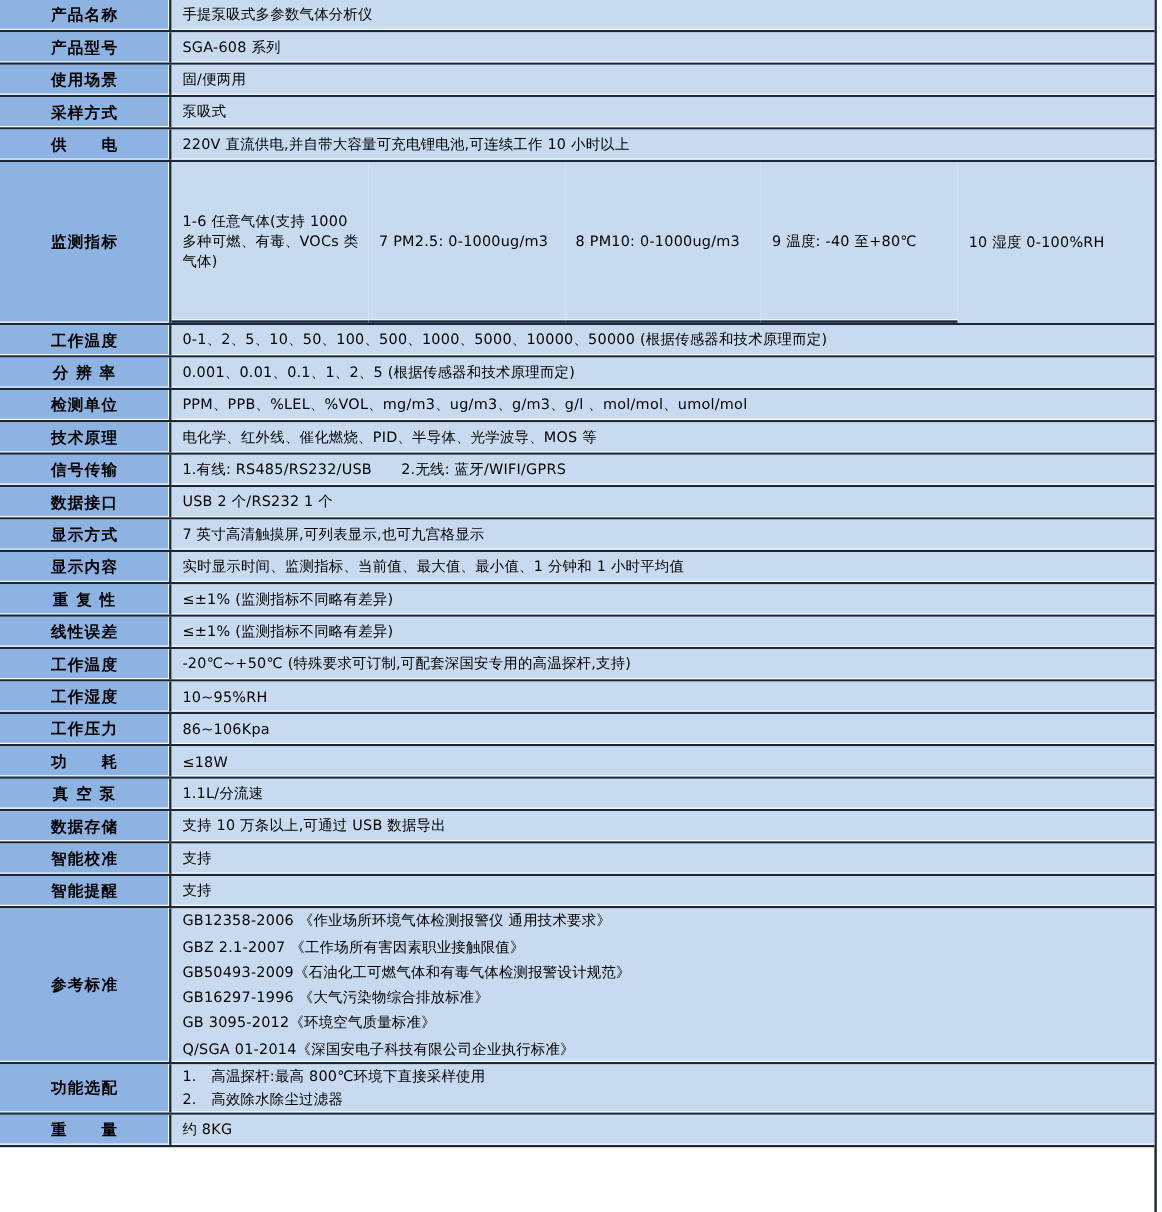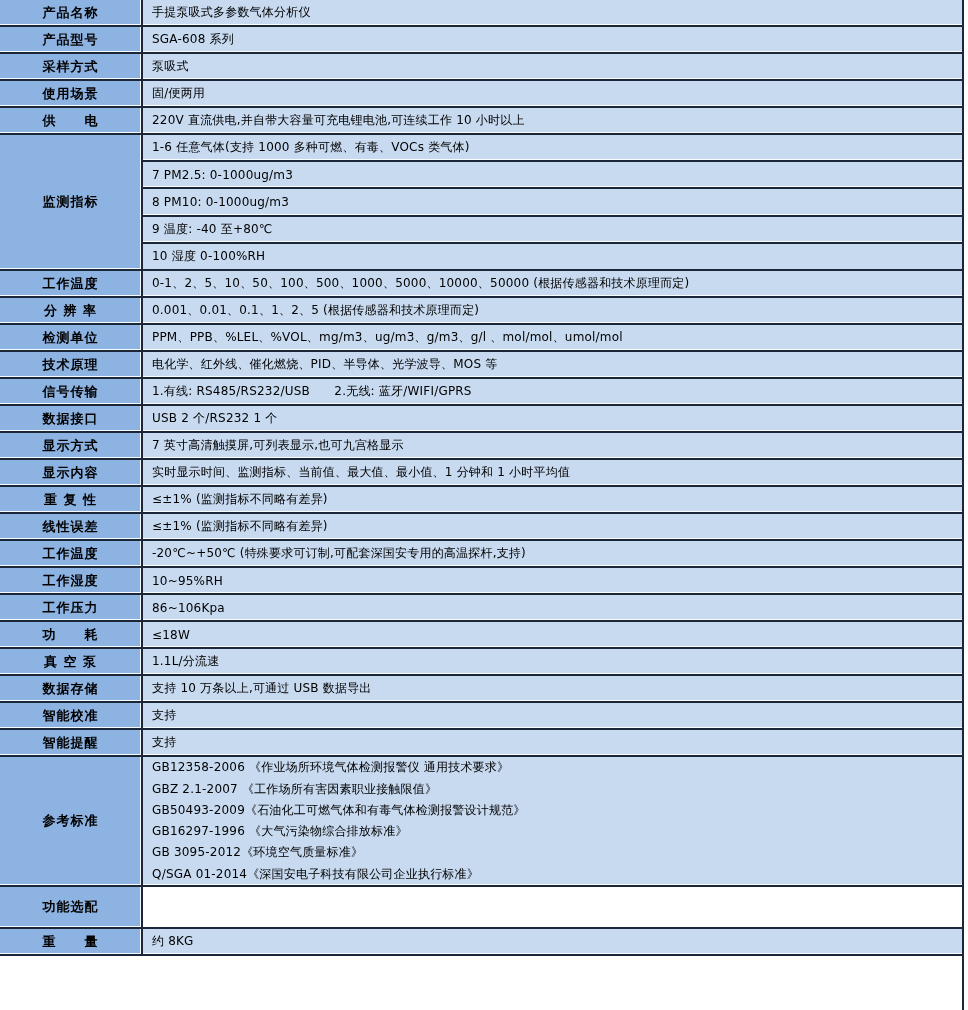--- a/index.html
+++ b/index.html
@@ -39,21 +39,21 @@
   }
   .vc{
     flex:1;min-width:0;
     background:var(--value-bg);
     box-shadow:inset 0 -1px 0 var(--sliver);
     display:flex;align-items:center;
     padding:0 4px 0 9px;
     font-size:12px;letter-spacing:.2px;
     white-space:pre-wrap;
   }
-  .sub{flex:1;min-width:0;display:flex;flex-direction:column;}
+  .sub{flex:1;min-width:0;display:flex;flex-direction:row;}
   .sc{
     flex:1;min-height:0;
     background:var(--value-bg);
     border-bottom:2px solid var(--border);
     box-shadow:inset 0 -1px 0 var(--sliver);
     display:flex;align-items:center;
     padding:0 8px 0 9px;
     font-size:12px;letter-spacing:.2px;
     white-space:pre-wrap;
   }
@@ -76,27 +76,27 @@
     <div class="lc">产品名称</div>
     <div class="vc">手提泵吸式多参数气体分析仪</div>
   </div>
 
   <div class="row">
     <div class="lc">产品型号</div>
     <div class="vc">SGA-608 系列</div>
   </div>
 
   <div class="row">
+    <div class="lc">使用场景</div>
+    <div class="vc">固/便两用</div>
+  </div>
+
+  <div class="row">
     <div class="lc">采样方式</div>
     <div class="vc">泵吸式</div>
-  </div>
-
-  <div class="row">
-    <div class="lc">使用场景</div>
-    <div class="vc">固/便两用</div>
   </div>
 
   <div class="row">
     <div class="lc">供　　电</div>
     <div class="vc">220V 直流供电,并自带大容量可充电锂电池,可连续工作 10 小时以上</div>
   </div>
 
   <div class="row r-group">
     <div class="lc">监测指标</div>
     <div class="sub">
@@ -206,20 +206,24 @@
       <div class="line">GBZ 2.1-2007 《工作场所有害因素职业接触限值》</div>
       <div class="line">GB50493-2009《石油化工可燃气体和有毒气体检测报警设计规范》</div>
       <div class="line">GB16297-1996 《大气污染物综合排放标准》</div>
       <div class="line">GB 3095-2012《环境空气质量标准》</div>
       <div class="line">Q/SGA 01-2014《深国安电子科技有限公司企业执行标准》</div>
     </div>
   </div>
 
   <div class="row r-opt">
     <div class="lc">功能选配</div>
+    <div class="vc multi">
+      <div class="line">1.　高温探杆:最高 800℃环境下直接采样使用</div>
+      <div class="line">2.　高效除水除尘过滤器</div>
+    </div>
   </div>
 
 
   <div class="row">
     <div class="lc">重　　量</div>
     <div class="vc">约 8KG</div>
   </div>
 
 </div>
 

